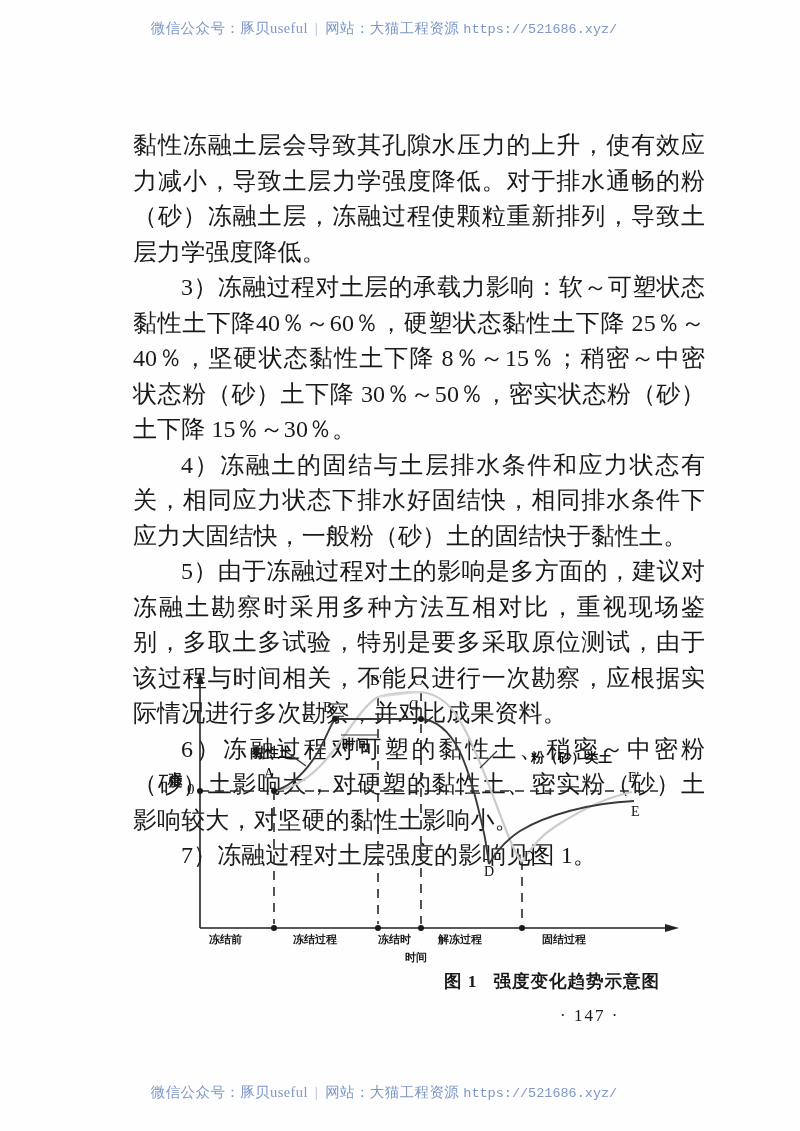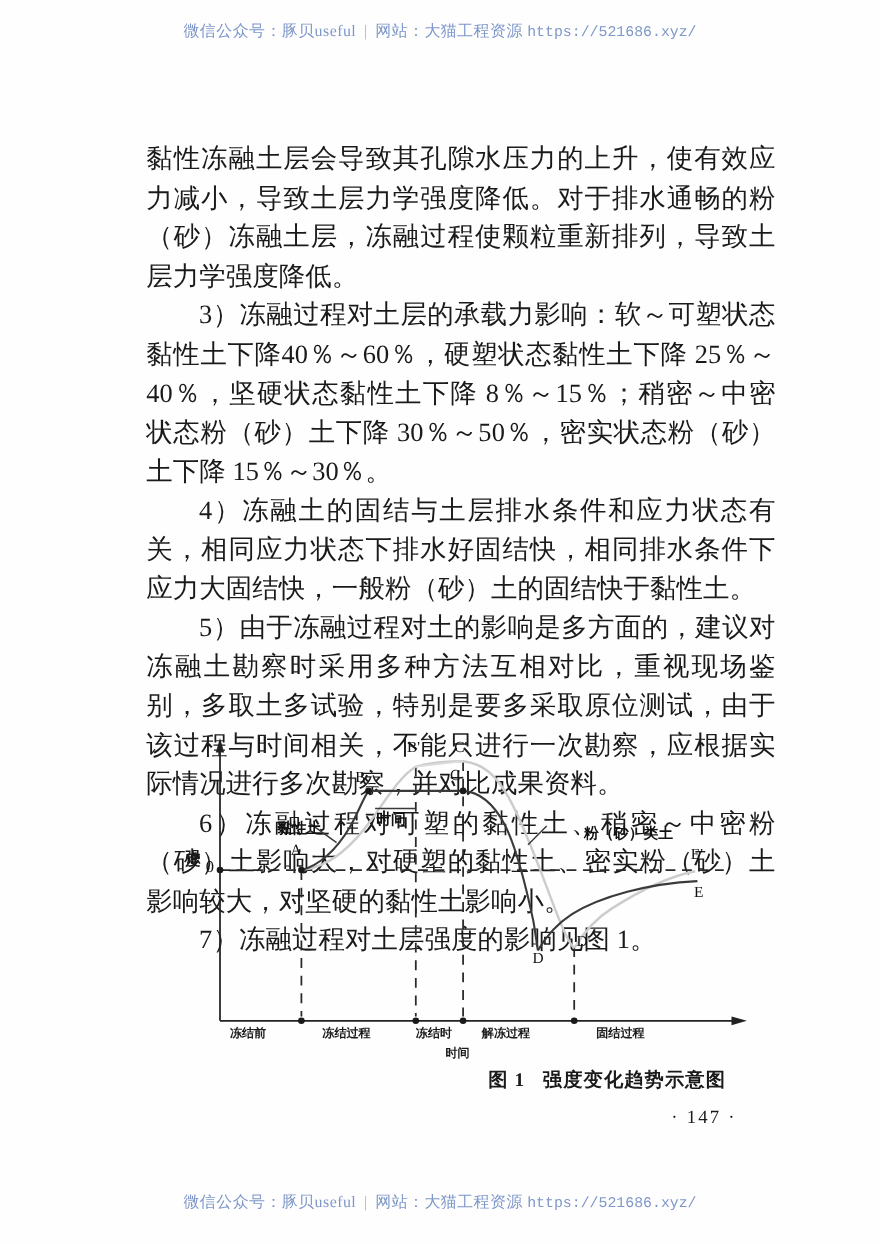--- a/index.html
+++ b/index.html
@@ -19,21 +19,21 @@
 
   .page {
     position: absolute;
     inset: 0;
     background: #fefefe;
   }
 
   
   .watermark {
     position: absolute;
-    left: 16px;
+    left: 0;
     width: 768px;
     text-align: center;
     font-family: "Liberation Serif", "DejaVu Serif", serif;
     font-size: 14.5px;
     color: #7e97c9;
     letter-spacing: 0.4px;
     white-space: nowrap;
   }
   .watermark-top { top: 19px; }
   .watermark-bottom { top: 1083px; }
@@ -87,21 +87,21 @@
     font-family: "Liberation Serif", "DejaVu Serif", serif;
     letter-spacing: 1px;
   }
   .fig-caption .gap { display: inline-block; width: 16px; }
 
   .page-number {
     position: absolute;
     top: 1006px;
     left: 560px;
     width: 160px;
-    text-align: center;
+    text-align: left;
     font-size: 17px;
     font-family: "Liberation Serif", "DejaVu Serif", serif;
     letter-spacing: 2px;
   }
 
   
   .lbl {
     position: absolute;
     font-family: "Liberation Serif", "DejaVu Serif", serif;
     font-size: 14px;

